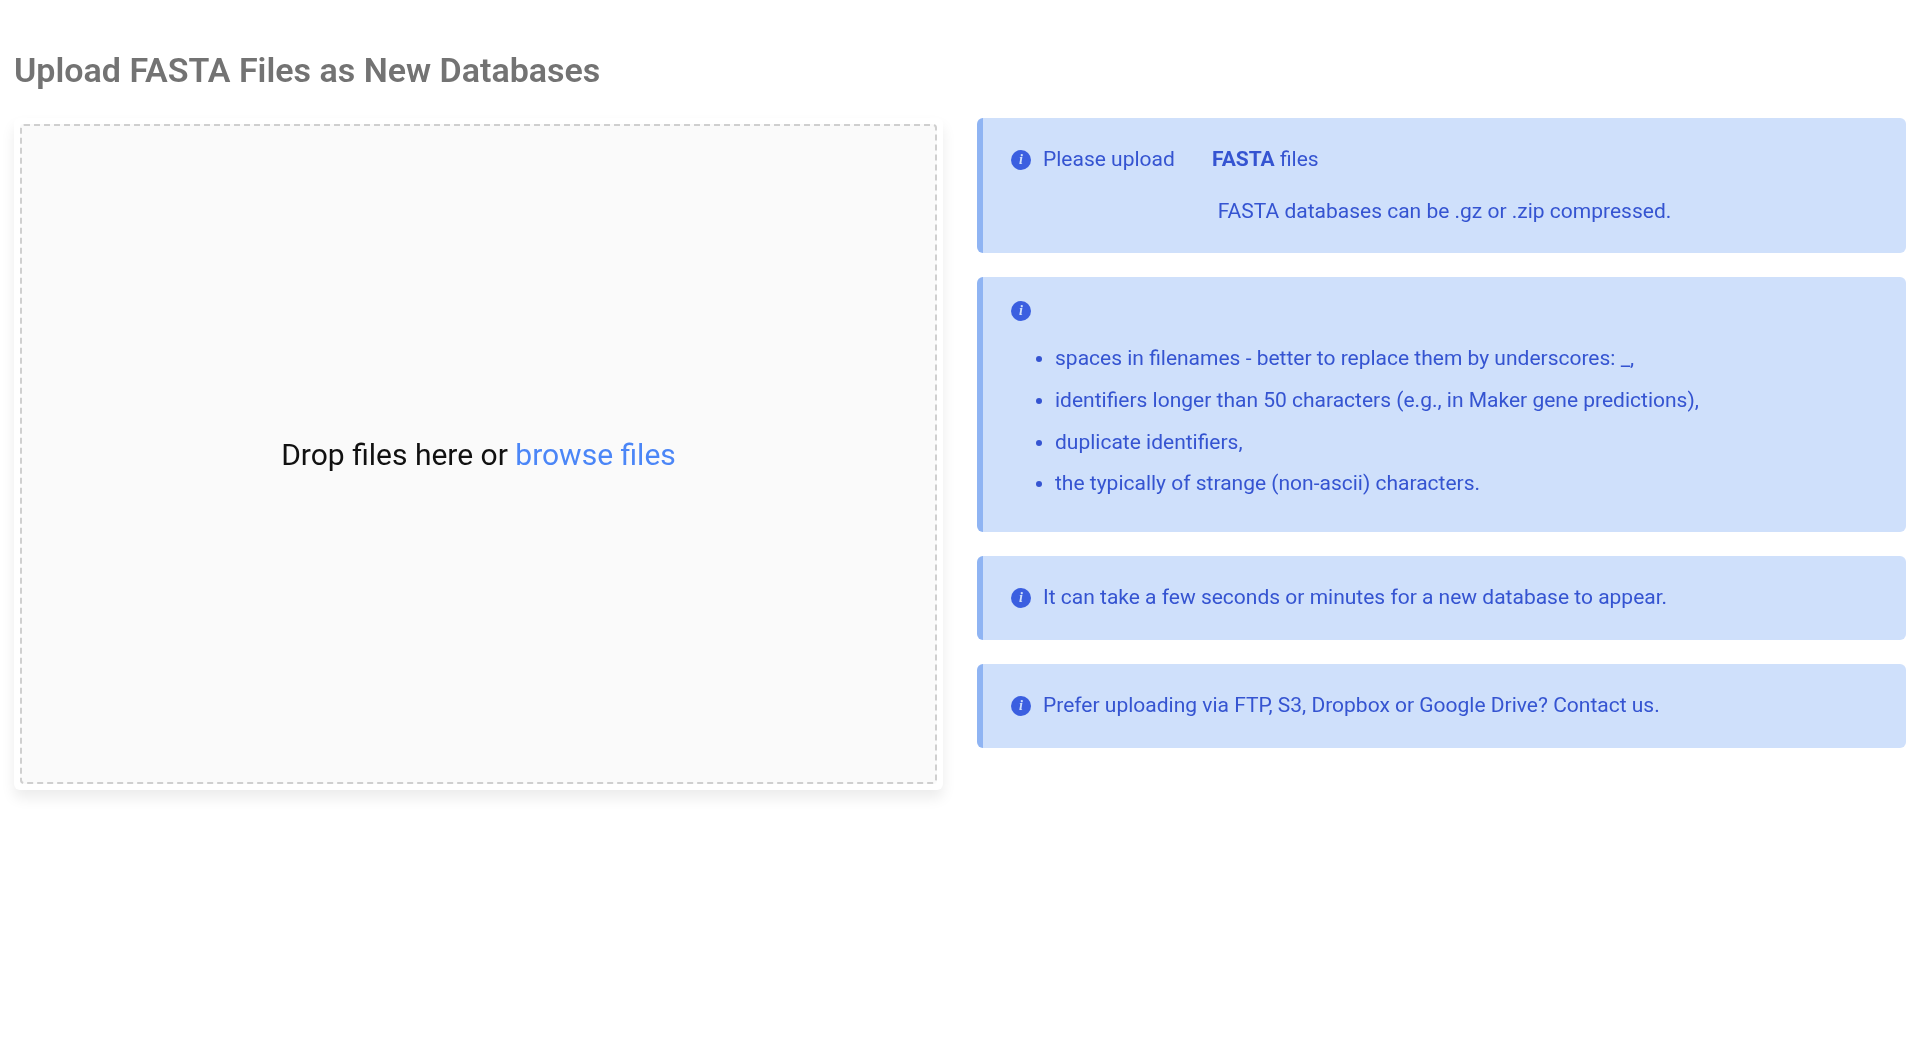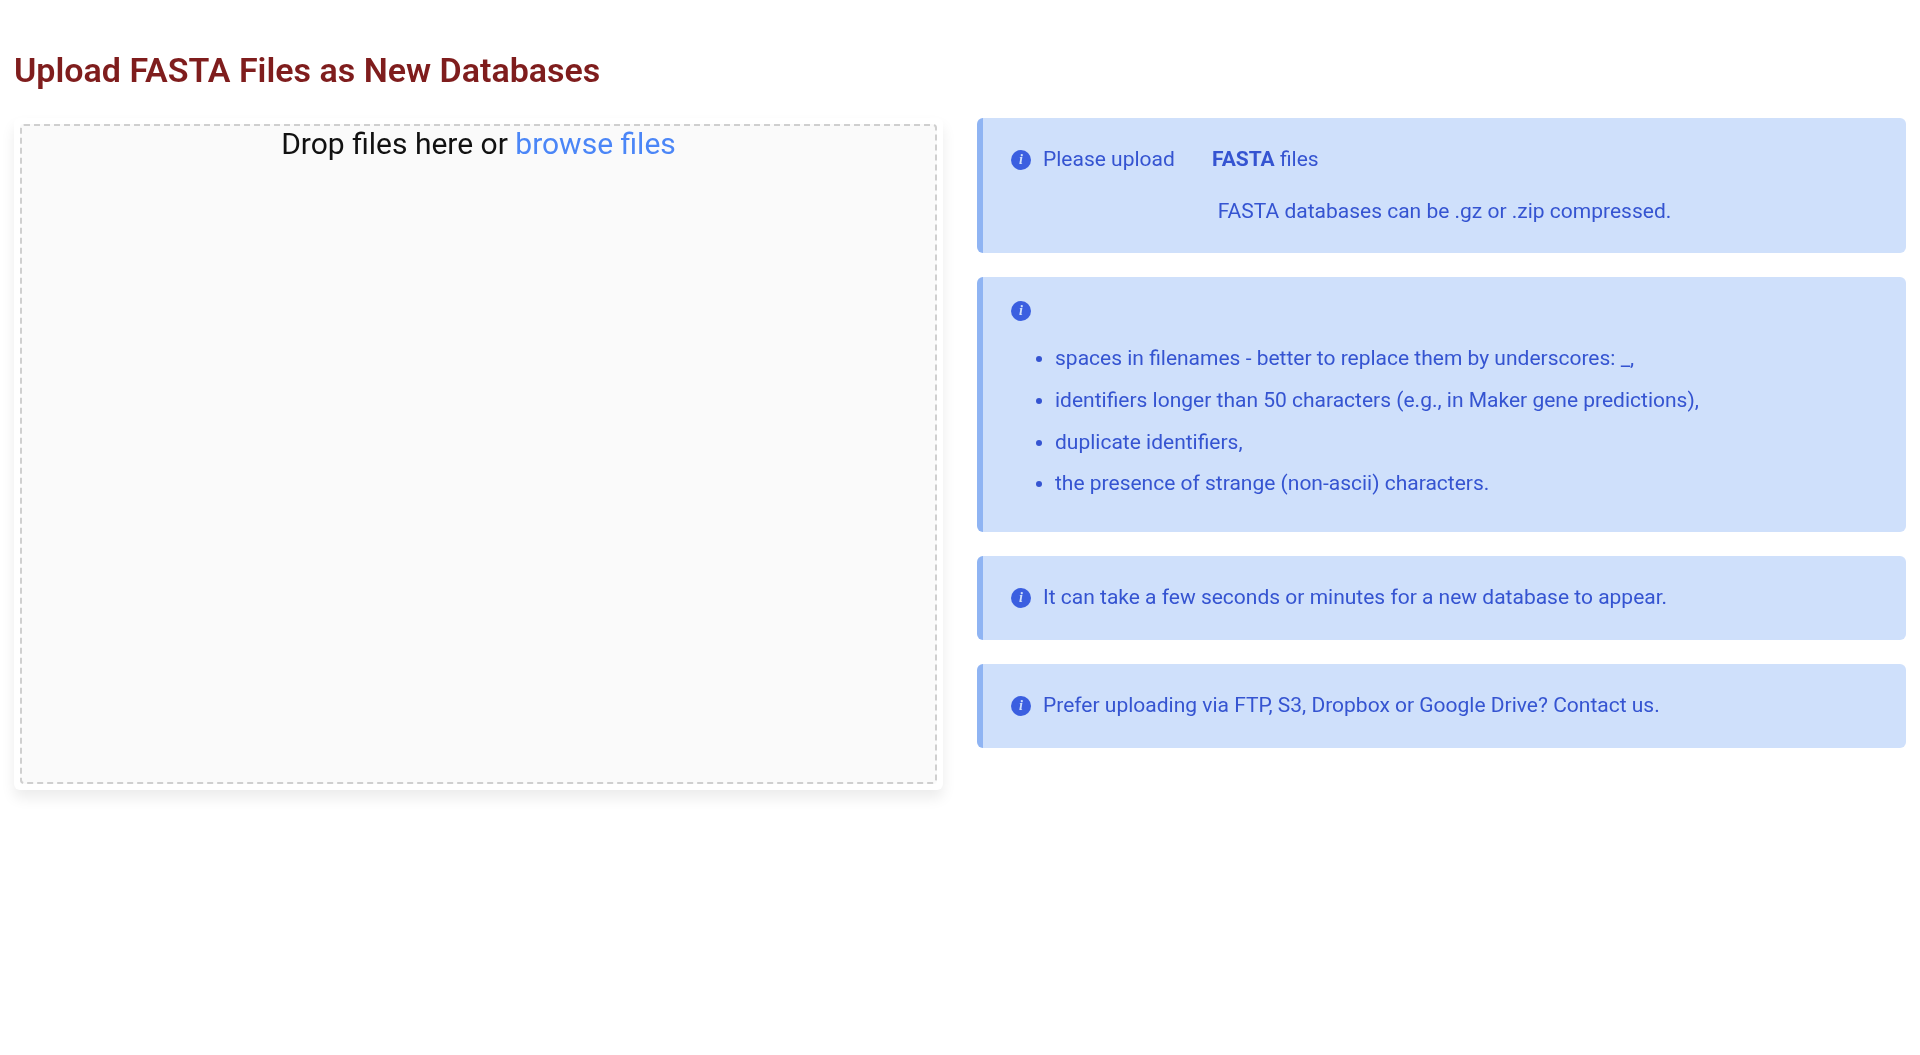--- a/index.html
+++ b/index.html
@@ -6,21 +6,21 @@
     body {
       font-family: -apple-system, BlinkMacSystemFont, "Segoe UI", Roboto, Helvetica, Arial, sans-serif;
       background: #ffffff;
       color: #111;
       padding: 10px 14px 40px 14px;
     }
     h2.page-title {
       font-size: 34px;
       font-weight: 600;
       margin: 40px 0 28px 0;
-      color: #7f1d1d;
+      color: #737373;
     }
     .layout {
       display: grid;
       grid-template-columns: 1fr 1fr;
       gap: 34px;
       align-items: stretch;
     }
     
     .dropzone-wrap {
       background: #fff;
@@ -28,21 +28,21 @@
       border-radius: 6px;
       box-shadow: 0 8px 14px rgba(0,0,0,0.08);
     }
     .dropzone {
       height: 100%;
       min-height: 660px;
       border: 2px dashed #cfcfcf;
       border-radius: 4px;
       background: #fafafa;
       display: flex;
-      align-items: flex-start;
+      align-items: center;
       justify-content: center;
       text-align: center;
       cursor: pointer;
     }
     .dropzone .dz-text {
       font-size: 30px;
       color: #111;
     }
     .dropzone .browse-link {
       color: #4b86f7;
@@ -130,21 +130,21 @@
     </div>
 
     <div class="infobox">
       <div class="info-head">
         <span class="info-icon">i</span>
       </div>
       <ul>
         <li>spaces in filenames - better to replace them by underscores: _,</li>
         <li>identifiers longer than 50 characters (e.g., in Maker gene predictions),</li>
         <li>duplicate identifiers,</li>
-        <li>the presence of strange (non-ascii) characters.</li>
+        <li>the typically of strange (non-ascii) characters.</li>
       </ul>
     </div>
 
     <div class="infobox single-line">
       <div class="info-head">
         <span class="info-icon">i</span>
         <span>It can take a few seconds or minutes for a new database to appear.</span>
       </div>
     </div>
 

